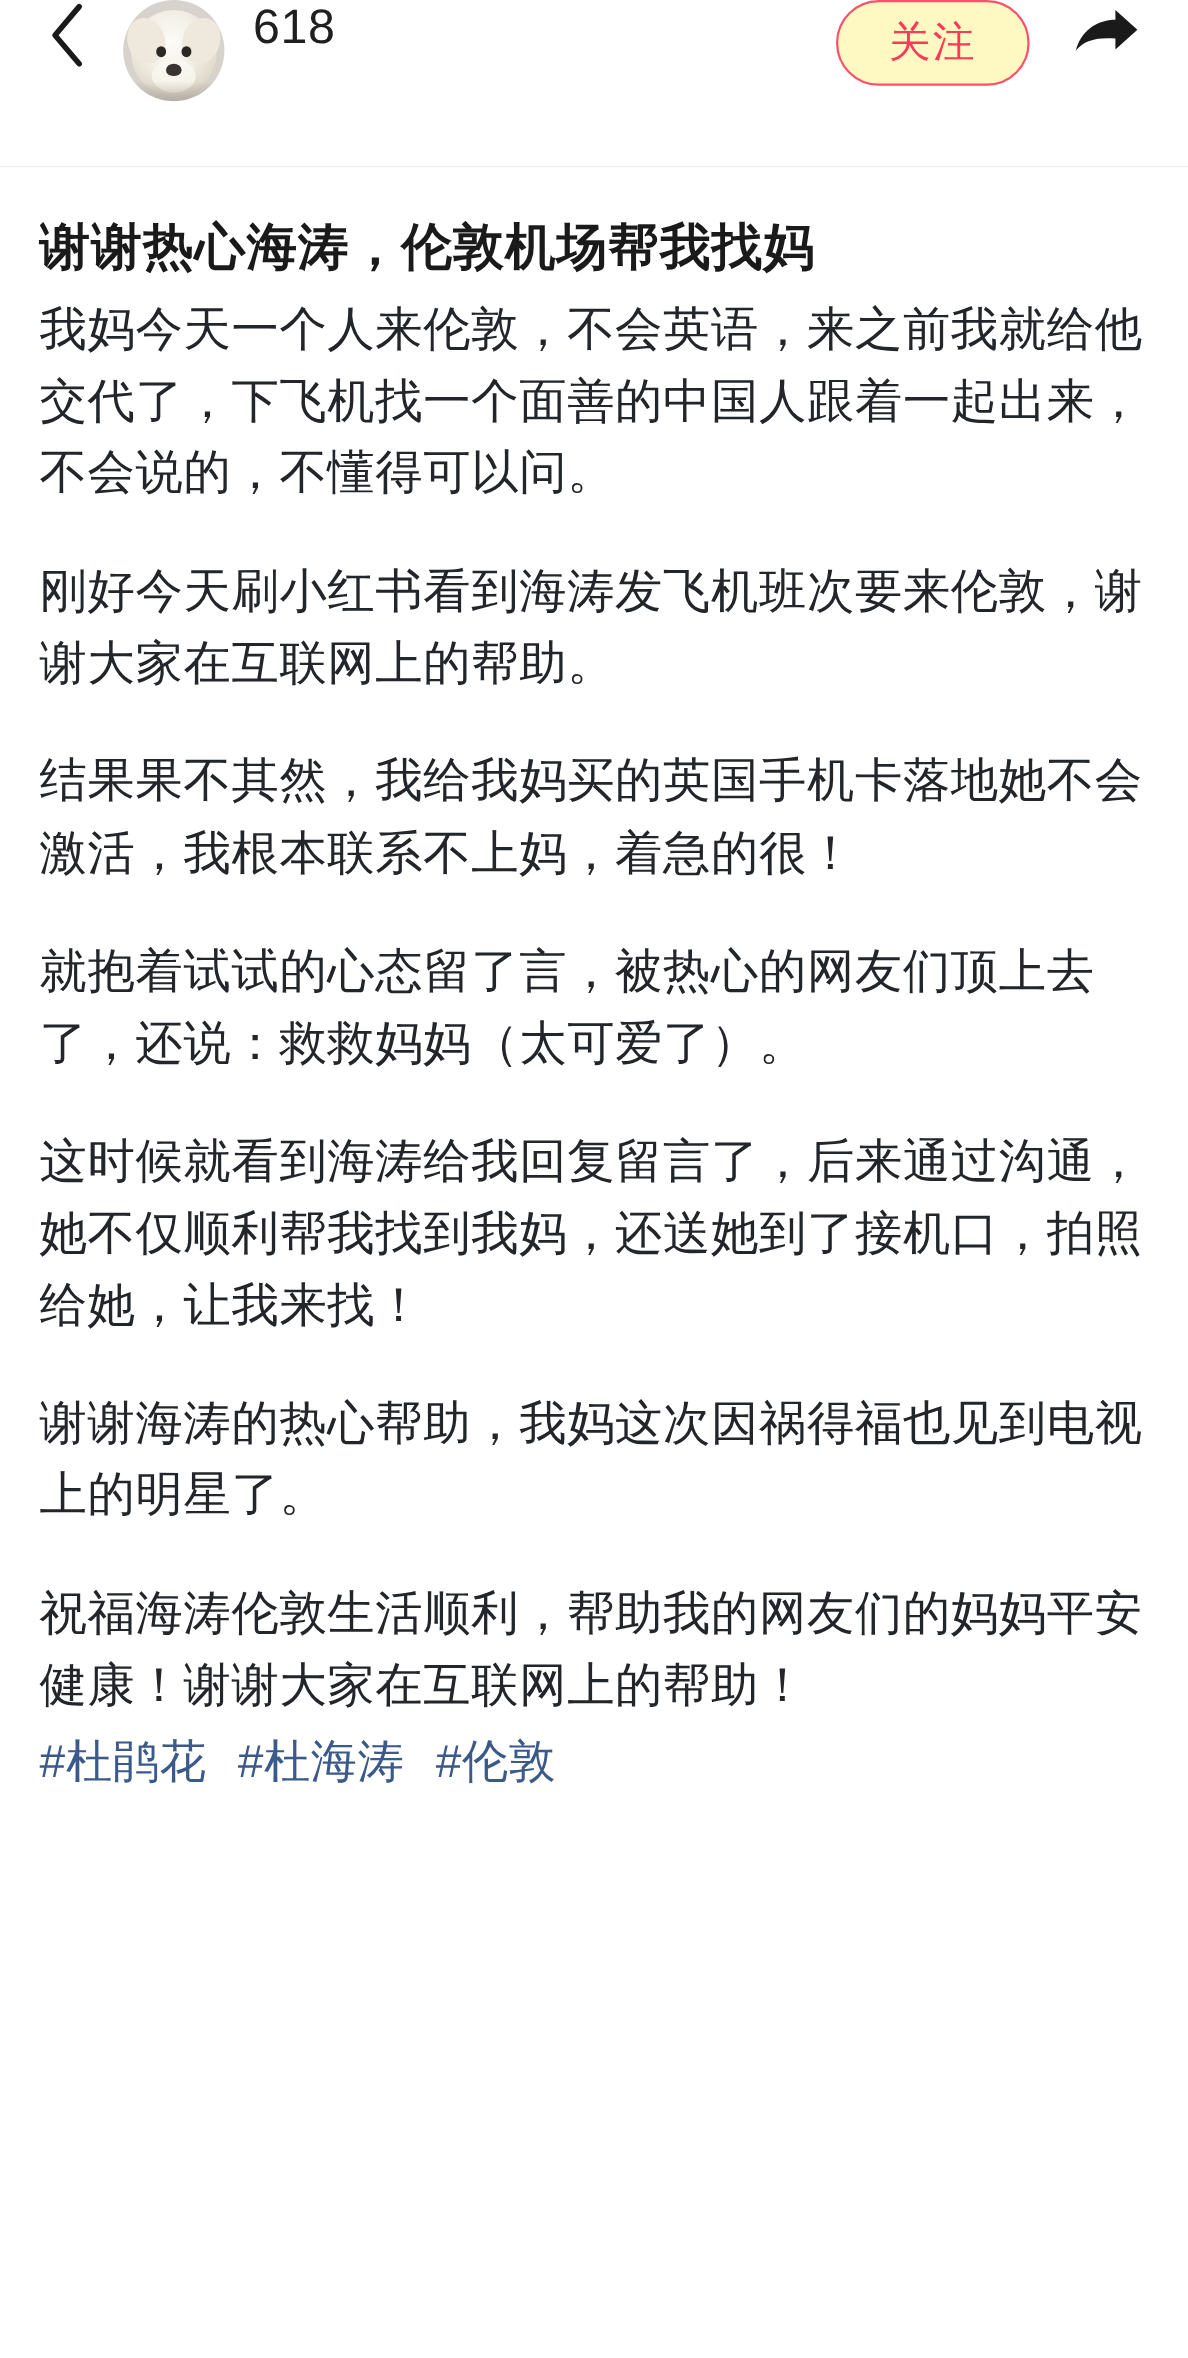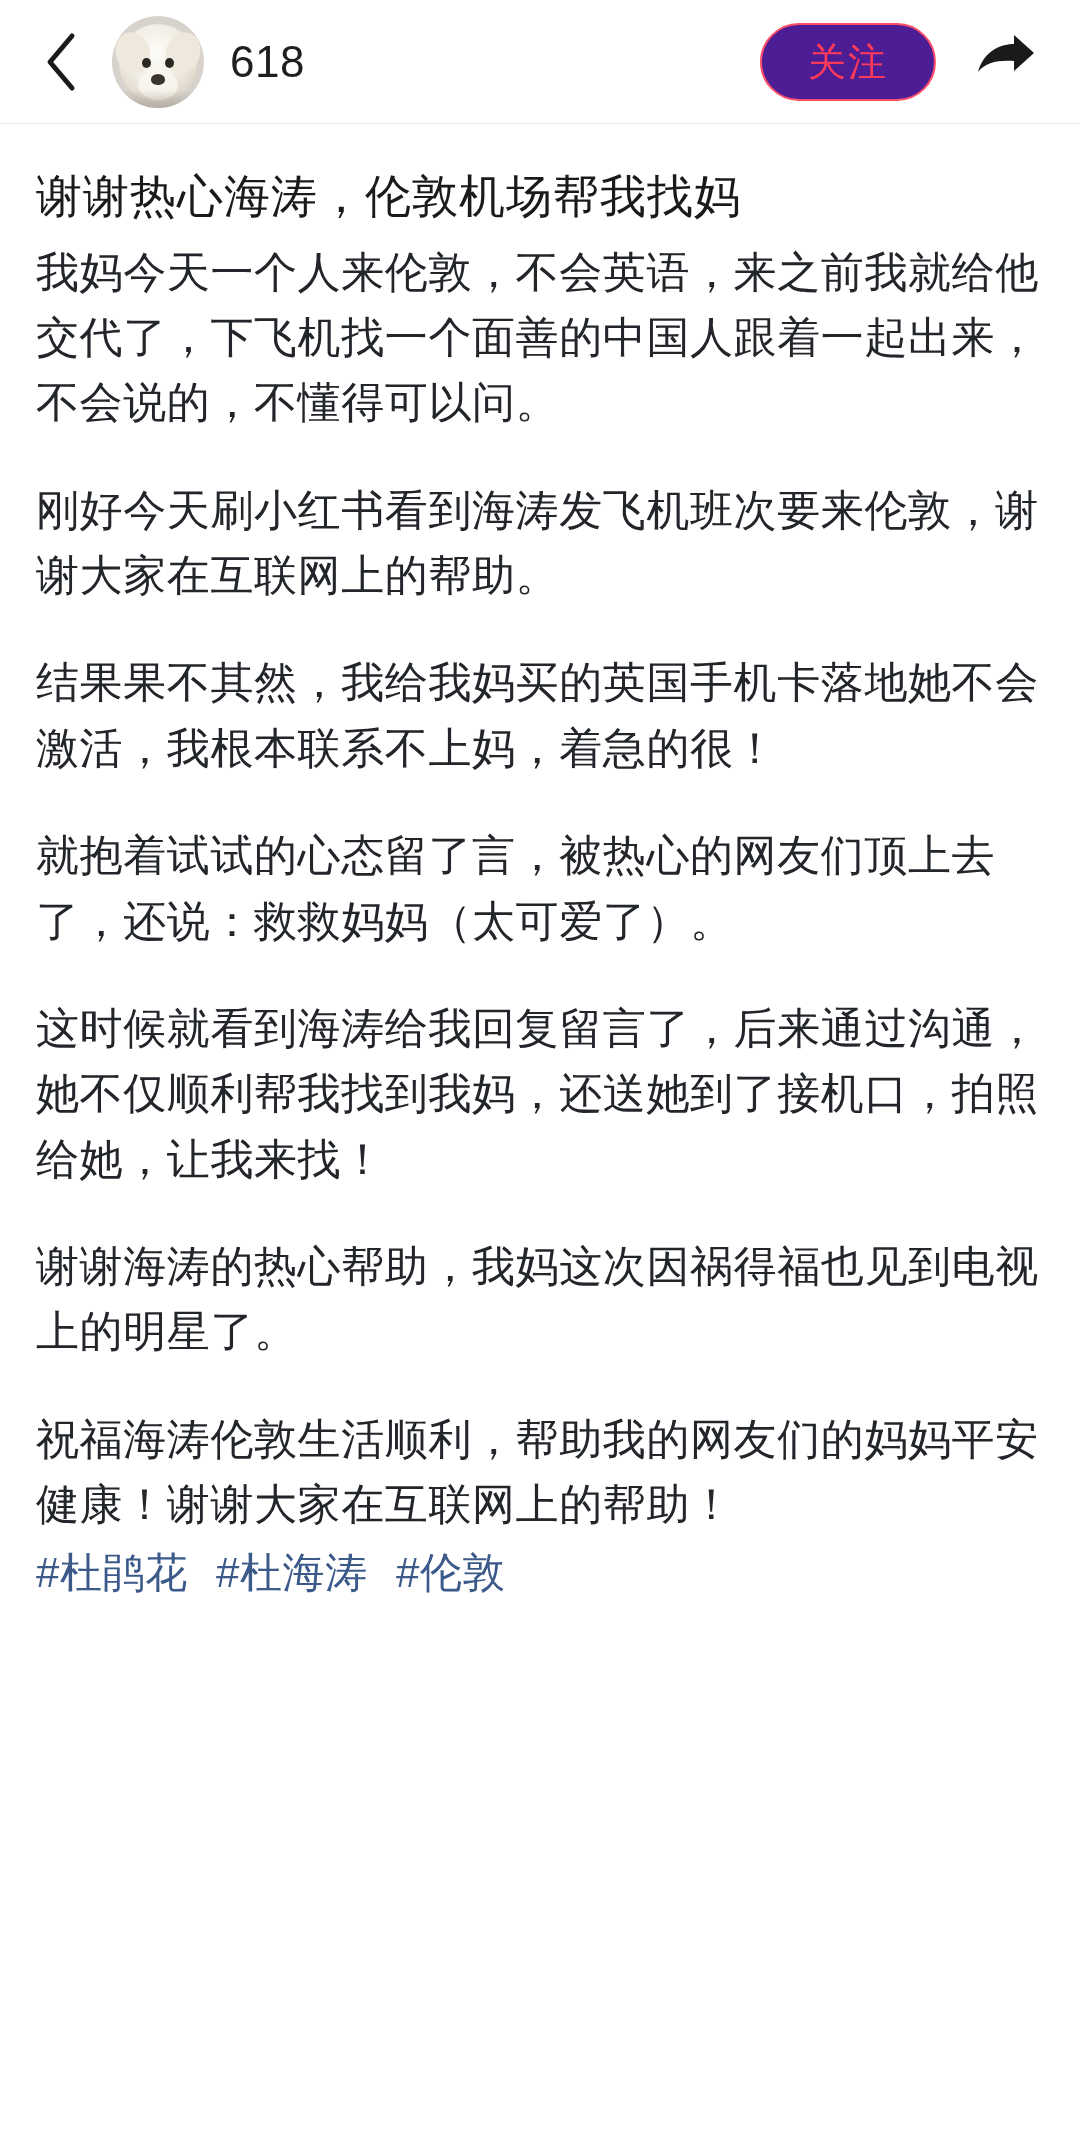--- a/index.html
+++ b/index.html
@@ -11,23 +11,23 @@
     width: 1080px;
     height: 2144px;
     font-family: "Liberation Sans", "DejaVu Sans", sans-serif;
     color: #1a1a1a;
     overflow: hidden;
     position: relative;
   }
 
   
   .topbar {
-    height: 124px;
+    height: 152px;
     display: flex;
-    align-items: center;
+    align-items: flex-start;
     padding: 0 34px 0 30px;
     box-sizing: border-box;
     background: #ffffff;
     border-bottom: 1px solid #eeeeee;
   }
   .back-btn {
     width: 64px;
     height: 64px;
     display: flex;
     align-items: center;
@@ -112,21 +112,21 @@
     margin-left: 26px;
     letter-spacing: .5px;
     white-space: nowrap;
   }
 
   .spacer { flex: 1 1 auto; }
 
   .follow-btn {
     border: 2px solid #ff4f6b;
     color: #ff3a58;
-    background: #4c1d95;
+    background: #fef9c3;
     border-radius: 48px;
     font-size: 38px;
     padding: 18px 46px;
     line-height: 1;
     cursor: pointer;
     letter-spacing: 2px;
   }
 
   .share-btn {
     width: 80px;
@@ -139,21 +139,21 @@
     flex: 0 0 auto;
   }
 
   
   .content {
     padding: 28px 36px 0 36px;
     box-sizing: border-box;
   }
   .note-title {
     font-size: 46px;
-    font-weight: 400;
+    font-weight: 700;
     color: #1a1a1a;
     line-height: 1.34;
     letter-spacing: 1px;
     margin: 14px 0 12px 0;
   }
   .para {
     font-size: 43px;
     line-height: 1.52;
     color: #22252a;
     letter-spacing: .6px;

